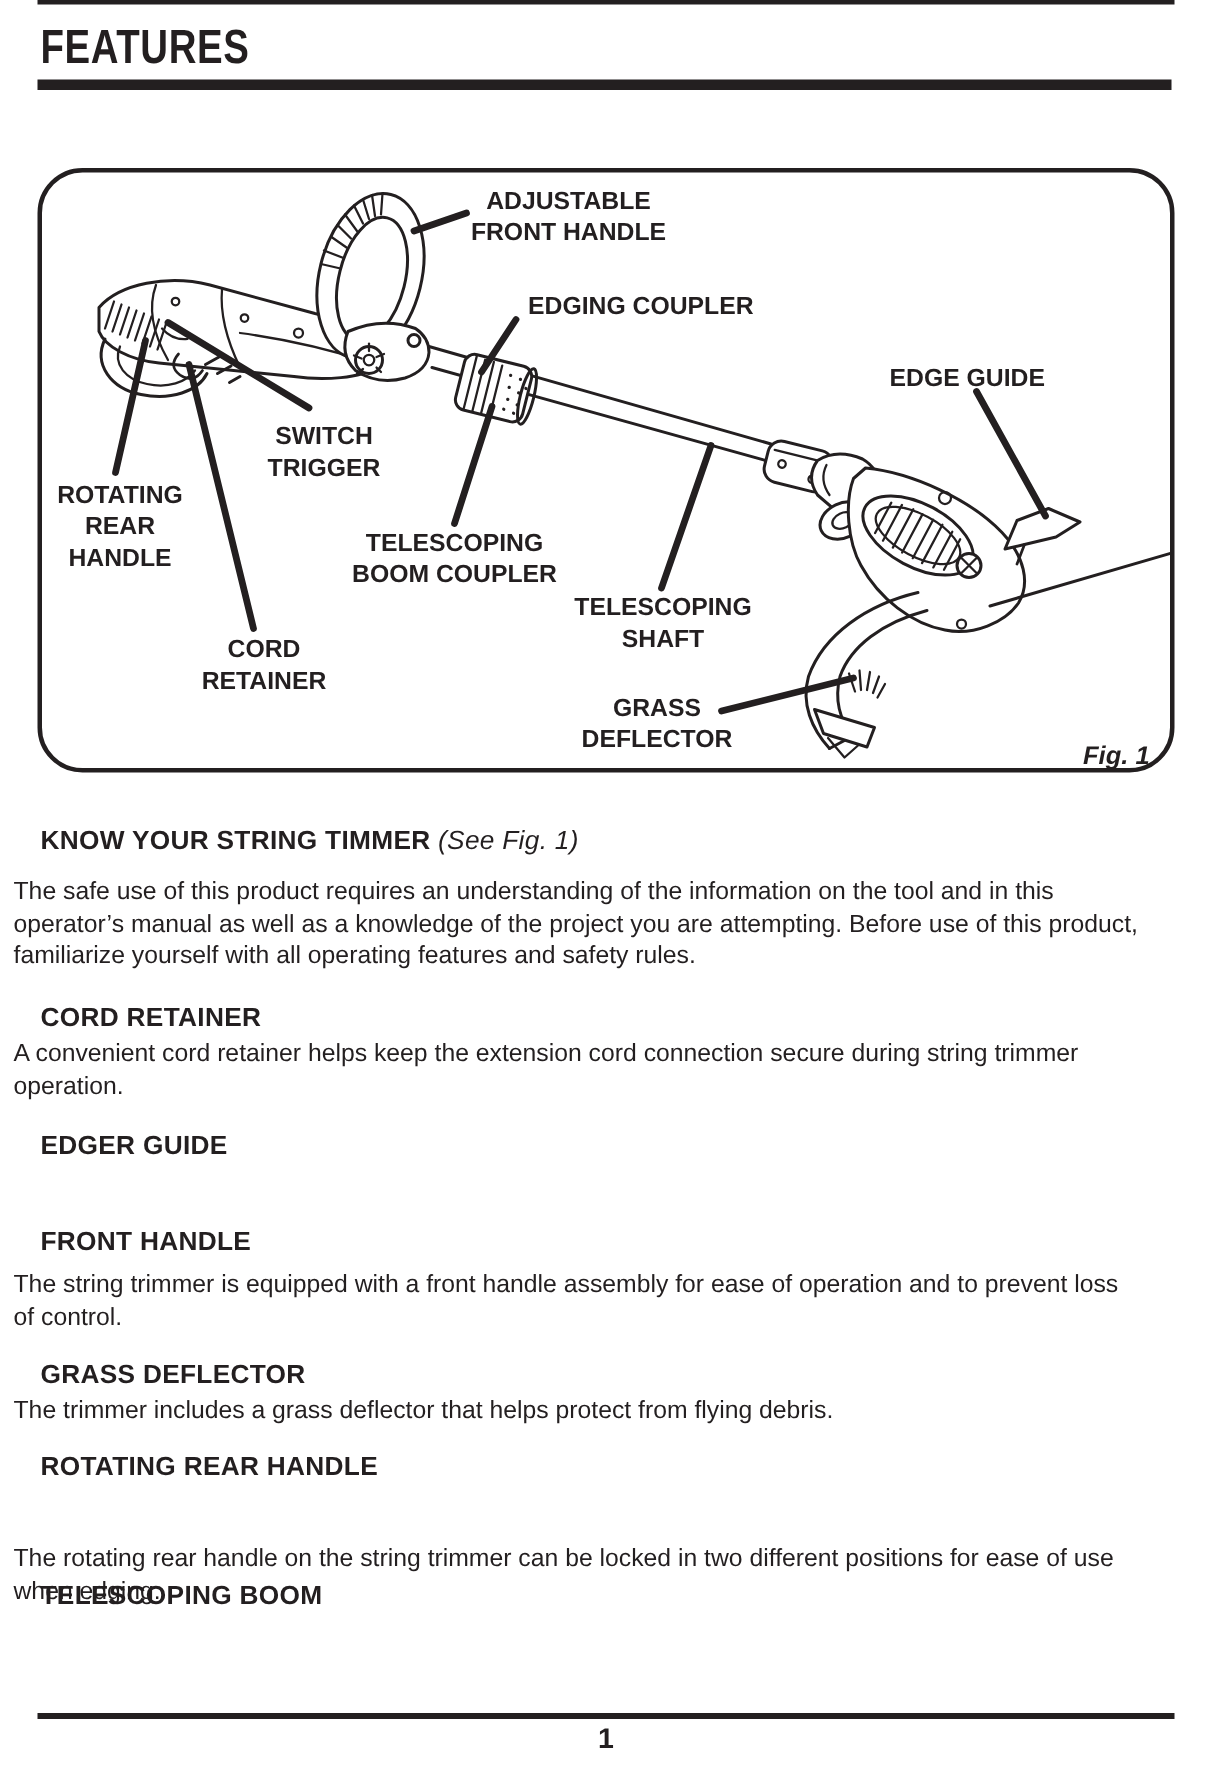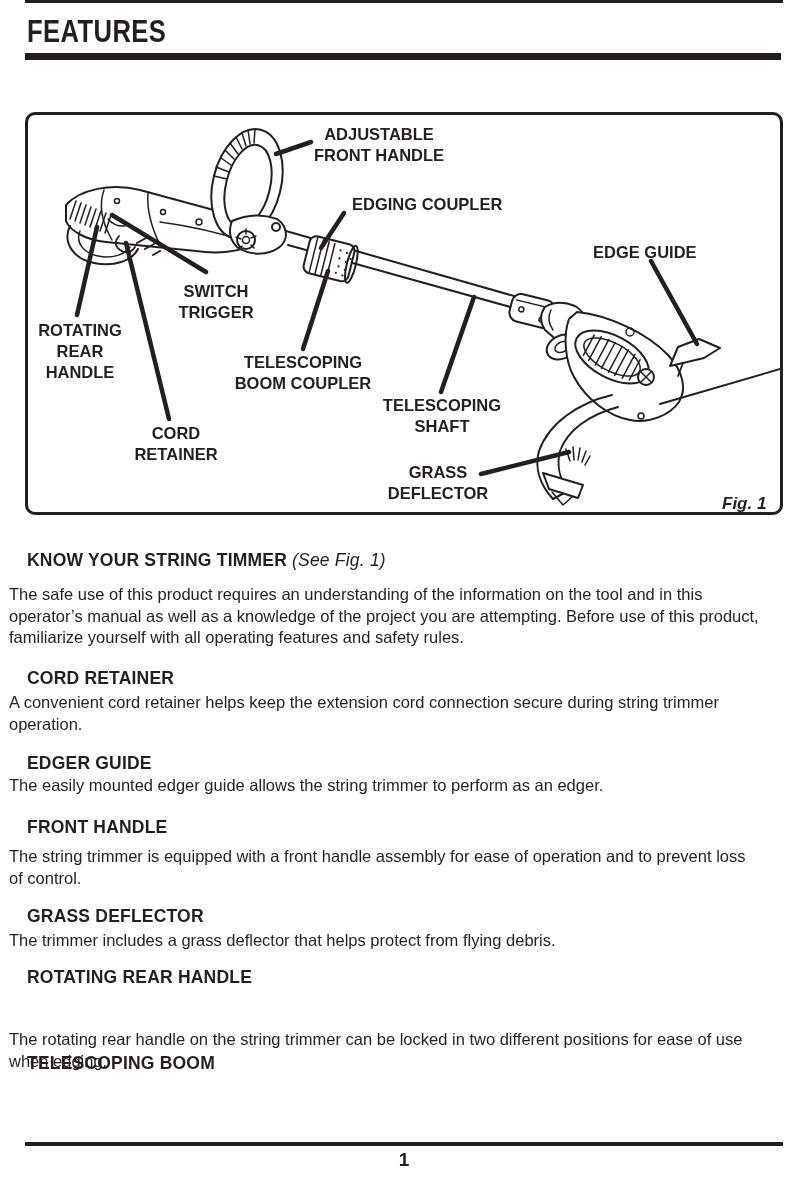--- a/index.html
+++ b/index.html
@@ -14,21 +14,21 @@
   .rule{position:absolute;background:#231f20;}
   .page-title{
     position:absolute;left:27px;top:14px;
     font-size:32px;font-weight:700;line-height:1.1;
     letter-spacing:0.5px;
     transform:scaleX(0.8);transform-origin:left top;
     white-space:nowrap;
   }
   .figure-box{
     position:absolute;left:25px;top:112px;width:758px;height:403px;
-    border:3px solid #231f20;border-radius:10px;box-sizing:border-box;
+    border:3px solid #231f20;border-radius:30px;box-sizing:border-box;
   }
   .figure-box svg{position:absolute;left:0;top:0;}
   .fig-label{
     position:absolute;
     font-size:16.5px;font-weight:700;line-height:21px;
     text-align:center;white-space:pre-line;color:#231f20;
   }
   .fig-label.left-align{text-align:left;white-space:nowrap;}
   .fig-caption{
     position:absolute;left:694px;top:379px;
@@ -231,21 +231,20 @@
     <div class="fig-caption">Fig. 1</div>
   </div>
 
   <h2 class="sec-heading" style="top:550px;"><span>KNOW YOUR STRING TIMMER</span><em> (See Fig. 1)</em></h2>
   <p class="sec-body" style="top:584px;width:756px;">The safe use of this product requires an understanding of the information on the tool and in this operator’s manual as well as a knowledge of the project you are attempting. Before use of this product, familiarize yourself with all operating features and safety rules.</p>
 
   <h2 class="sec-heading" style="top:668px;">CORD RETAINER</h2>
   <p class="sec-body" style="top:692px;width:756px;">A convenient cord retainer helps keep the extension cord connection secure during string trimmer operation.</p>
 
   <h2 class="sec-heading" style="top:753px;">EDGER GUIDE</h2>
-  <p class="sec-body" style="top:775px;width:756px;">The easily mounted edger guide allows the string trimmer to perform as an edger.</p>
 
   <h2 class="sec-heading" style="top:817px;">FRONT HANDLE</h2>
   <p class="sec-body" style="top:846px;width:752px;">The string trimmer is equipped with a front handle assembly for ease of operation and to prevent loss of control.</p>
 
   <h2 class="sec-heading" style="top:906px;">GRASS DEFLECTOR</h2>
   <p class="sec-body" style="top:930px;width:756px;">The trimmer includes a grass deflector that helps protect from flying debris.</p>
 
   <h2 class="sec-heading" style="top:967px;">ROTATING REAR HANDLE</h2>
   <p class="sec-body" style="top:997px;width:768px;margin-top:32px;">The rotating rear handle on the string trimmer can be locked in two different positions for ease of use when edging.</p>
 

